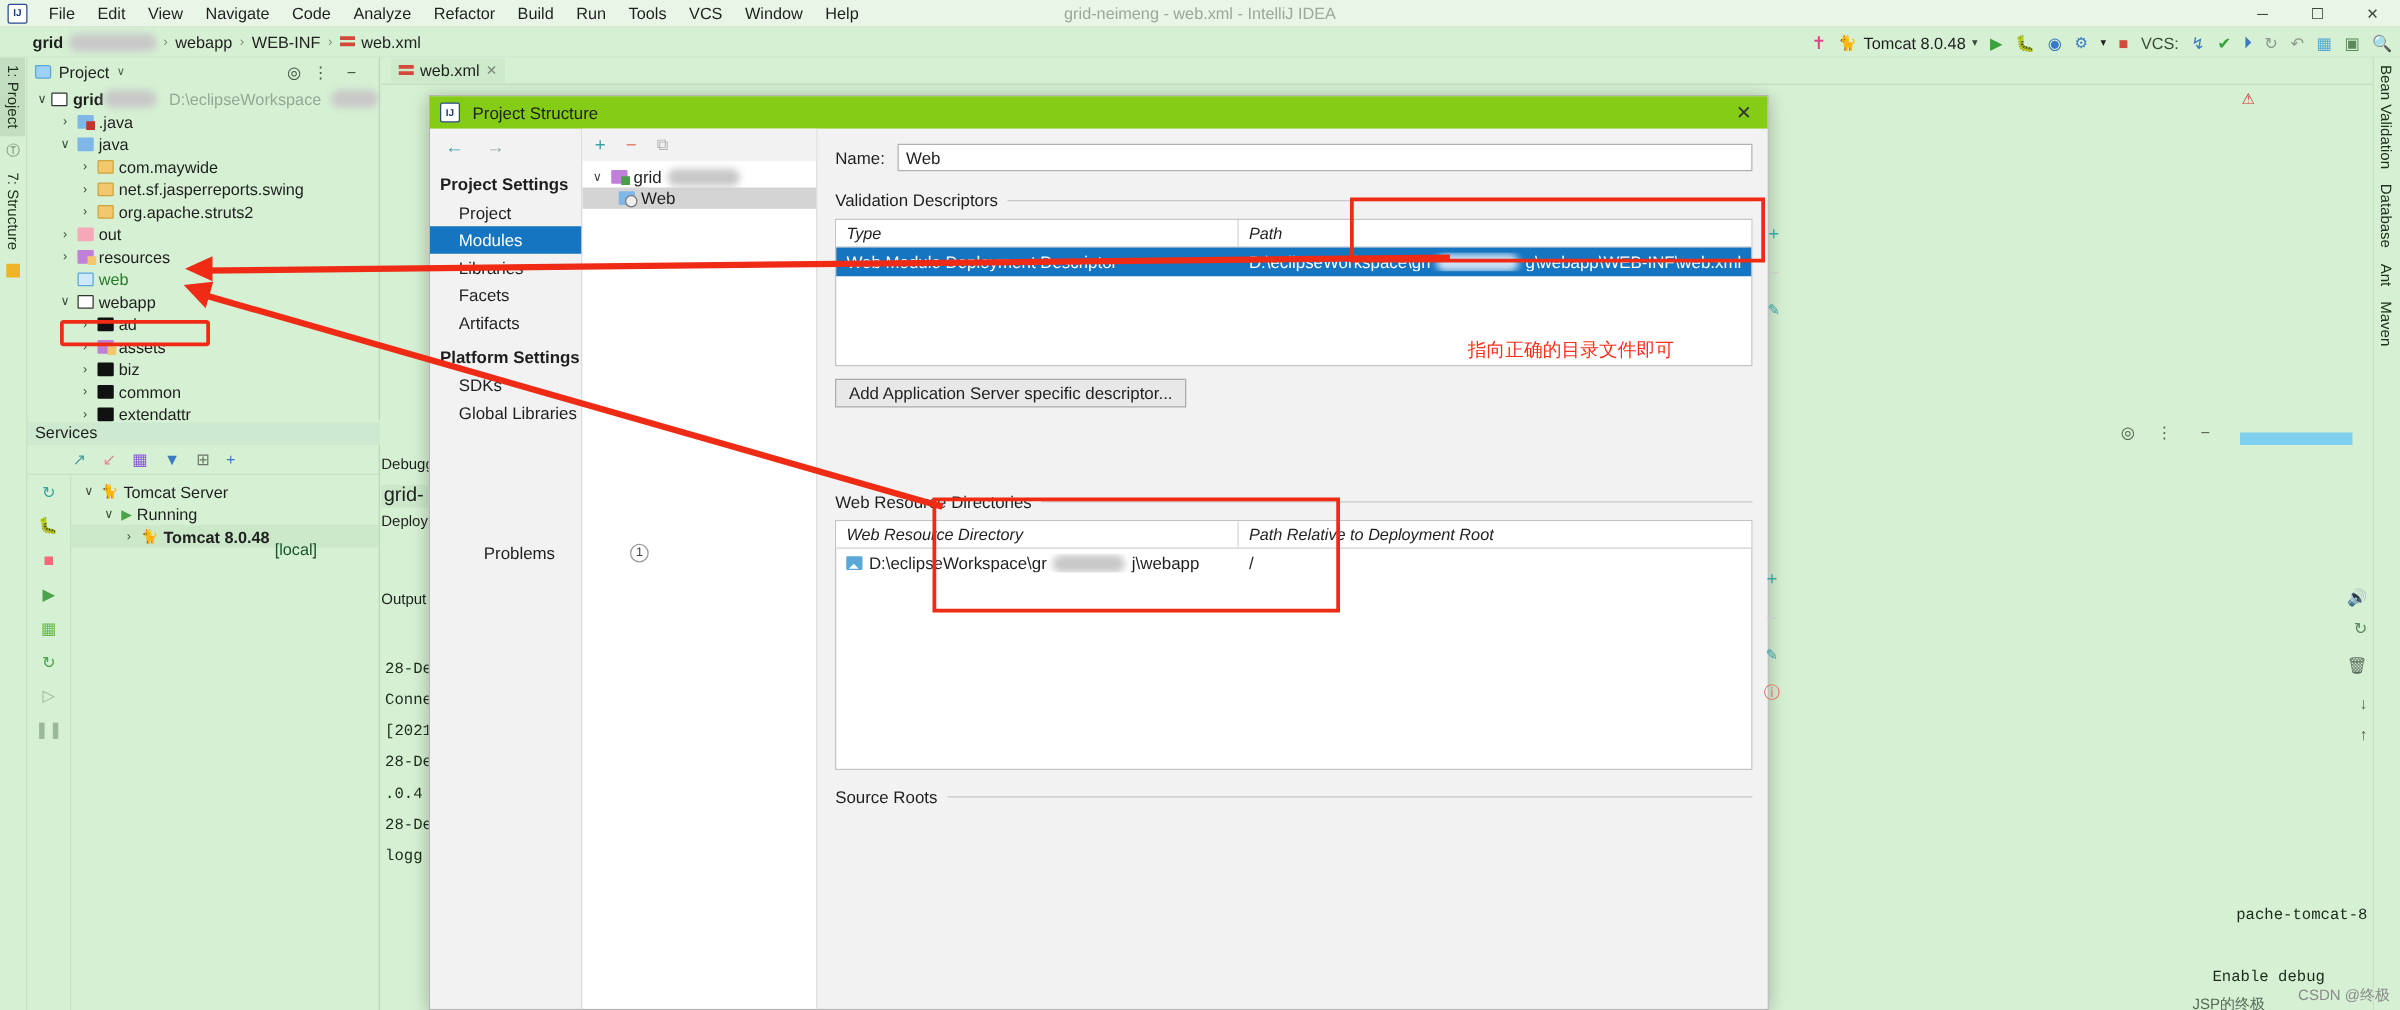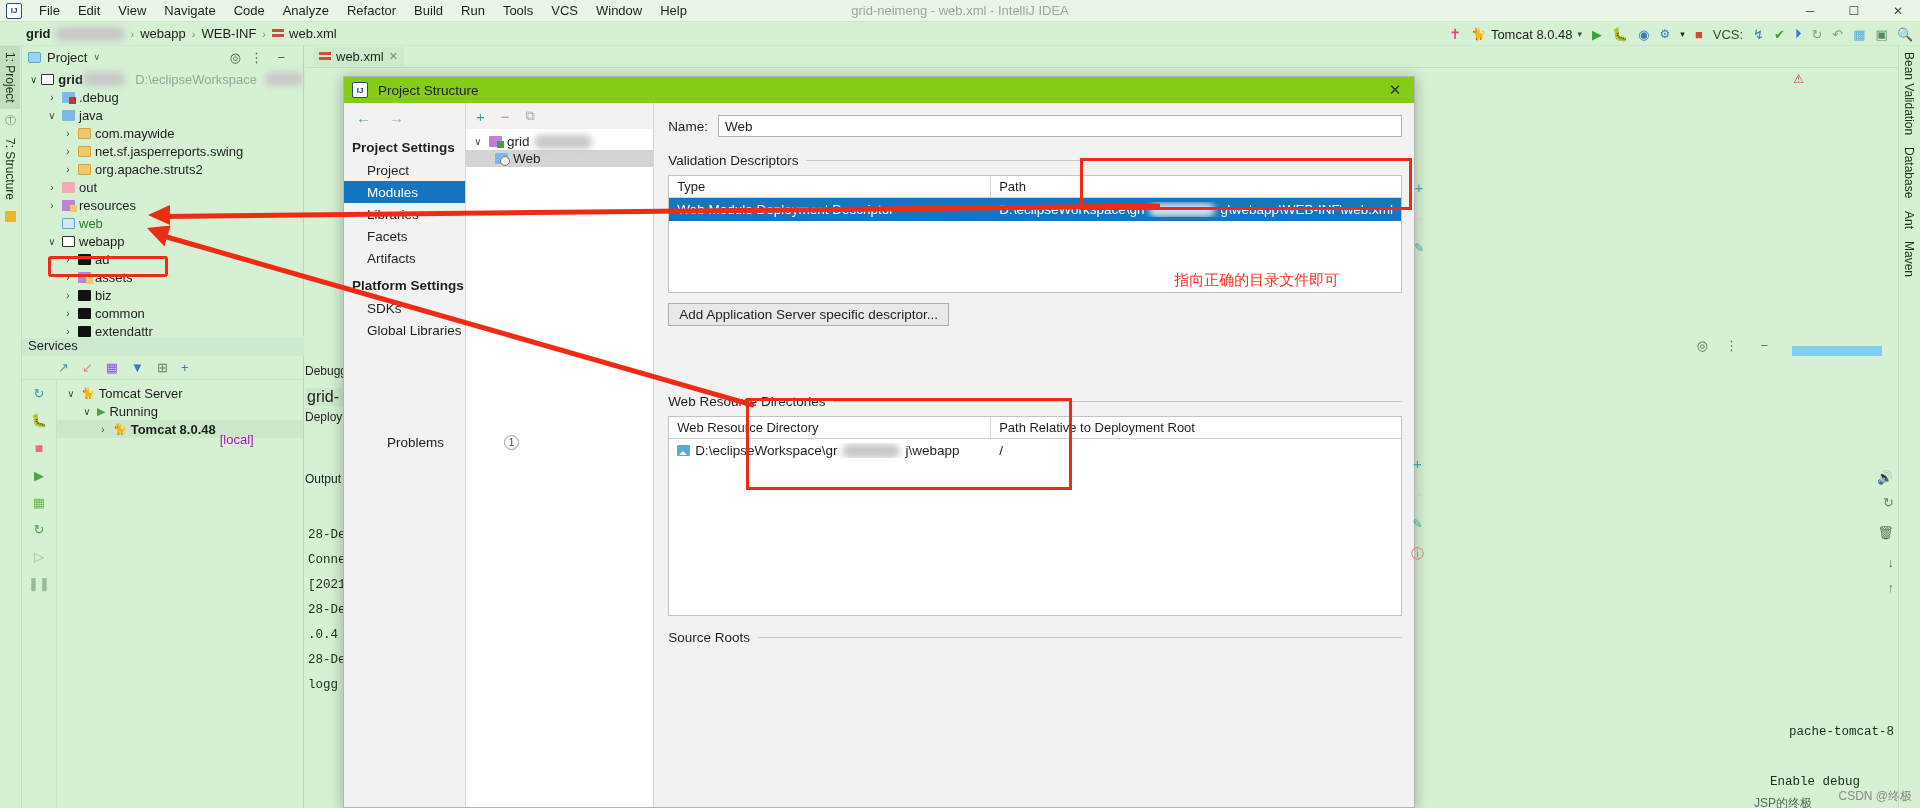--- a/index.html
+++ b/index.html
@@ -147,21 +147,21 @@
 
   .dlg-right { flex:1; background:#f2f2f2; position:relative; padding:12px 12px 0 14px; }
   .name-row { display:flex; align-items:center; gap:10px; }
   .name-lab { font-size:13.5px; }
   .name-input { flex:1; height:22px; background:#fff; border:1px solid #b0b0b0;
                 padding:0 6px; font-size:13.5px; display:flex; align-items:center; }
   .group { margin-top:16px; }
   .group-title { display:flex; align-items:center; gap:8px; font-size:13.5px; }
   .group-title .line { flex:1; height:1px; background:#c8c8c8; }
   .tbl { margin-top:7px; background:#fff; border:1px solid #c4c4c4; }
-  .tbl-head { display:flex; height:22px; border-bottom:1px solid #d0d0d0; background:#fff; }
+  .tbl-head { display:flex; height:22px; border-bottom:1px solid #d0d0d0; background:#fff;font-style:italic; }
   .th { font-size:13px; padding:3px 8px; }
   .tr { display:flex; height:23px; align-items:center; font-size:13.5px; }
   .tr.sel { background:#1675c0; color:#fff; }
   .td { padding:0 8px; display:flex; align-items:center; gap:5px; overflow:hidden;
         white-space:nowrap; }
   .btn { display:inline-flex; align-items:center; justify-content:center; height:23px;
          padding:0 10px; background:#e8e8e8; border:1px solid #adadad; font-size:13.5px; }
   .side-btns { position:absolute; display:flex; flex-direction:column; align-items:center; gap:14px; }
   .cn-note { color:#ff2d1a; font-size:15px; }
   .dir-ic { width:13px; height:11px; background:#5aa8d8; border-radius:1px; position:relative; }
@@ -278,21 +278,21 @@
         <span class="arrow">∨</span>
         <span class="fico f-white"></span>
         <span style="font-weight:bold;">grid</span>
         <span class="blur-chip" style="width:78px;margin-left:-4px;"></span>
         <span style="color:#97a797;margin-left:6px;">D:\eclipseWorkspace</span>
         <span class="blur-chip" style="width:70px;margin-left:4px;"></span>
       </div>
       <div class="trow" style="padding-left:20px;">
         <span class="arrow">›</span>
         <span class="fico f-idea"></span>
-        <span>.debug</span>
+        <span>.java</span>
       </div>
       <div class="trow" style="padding-left:20px;">
         <span class="arrow">∨</span>
         <span class="fico f-blue"></span>
         <span>java</span>
       </div>
       <div class="trow" style="padding-left:36px;">
         <span class="arrow">›</span>
         <span class="fico f-yellow"></span>
         <span>com.maywide</span>
@@ -394,21 +394,21 @@
       </div>
       <div class="trow" style="padding-left:24px;">
         <span class="arrow">∨</span>
         <span style="color:#4aa24a;font-size:11px;">▶</span>
         <span>Running</span>
       </div>
       <div class="trow" style="padding-left:40px;background:#cbe8c9;">
         <span class="arrow">›</span>
         <span style="font-size:11px;">🐈</span>
         <span style="font-weight:bold;">Tomcat 8.0.48</span>
-        <span style="color:#a21caf;margin-top:20px;">[local]</span>
+        <span style="color:#14532d;margin-top:20px;">[local]</span>
       </div>
     </div>
   </div>
 
   <div class="editor">
     <div class="tabbar">
       <div class="etab">
         <span class="xml-ic"></span>
         <span>web.xml</span>
         <span style="color:#7a8a7a;font-size:11px;">✕</span>

